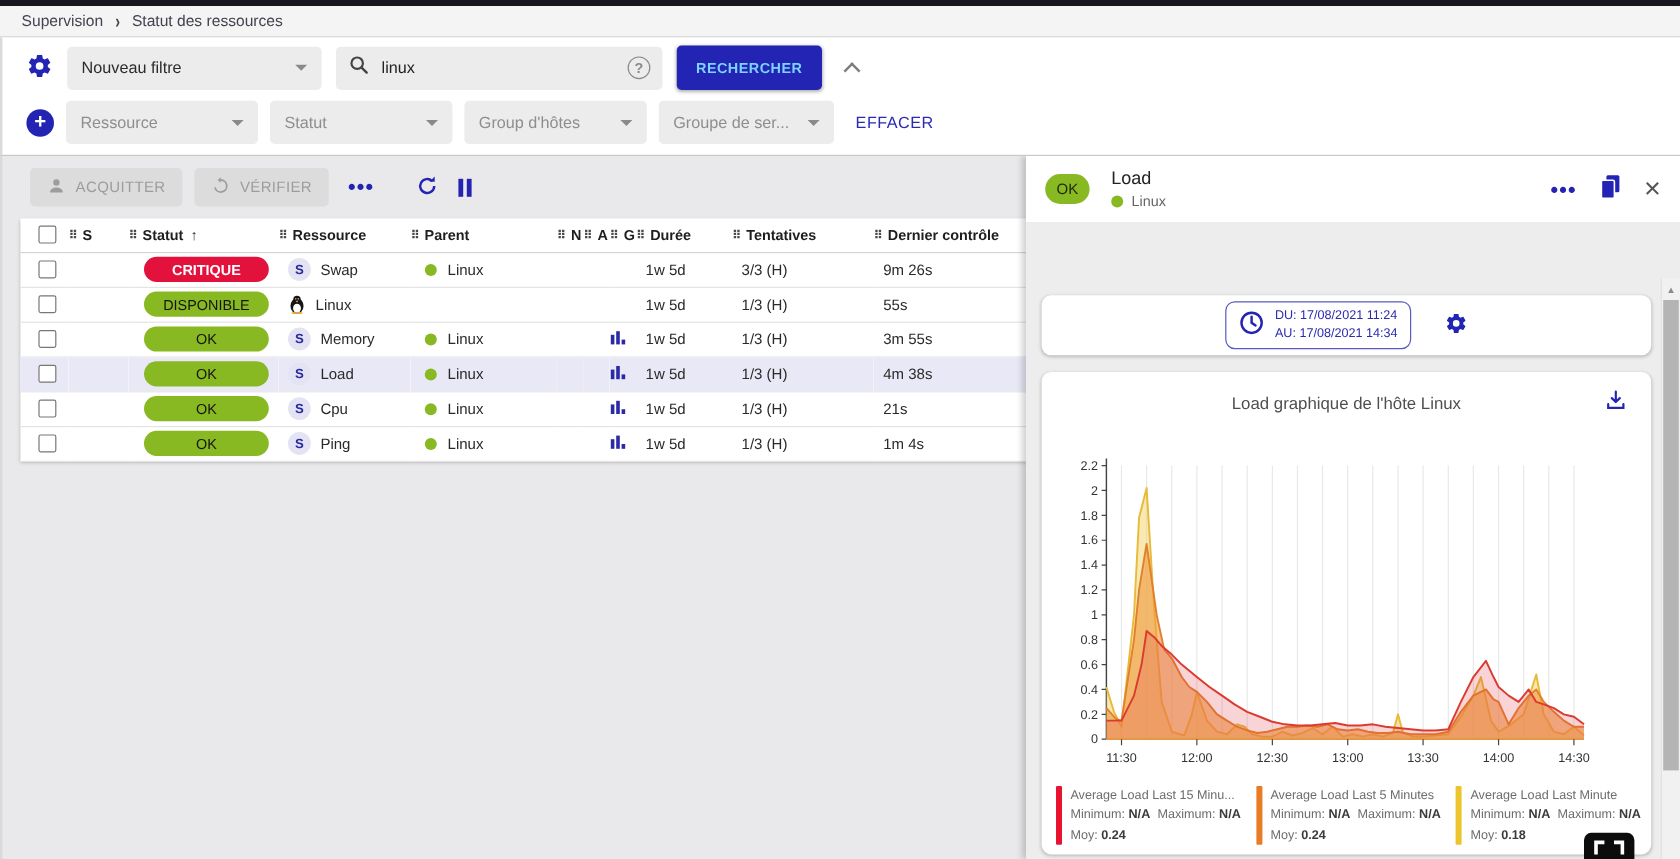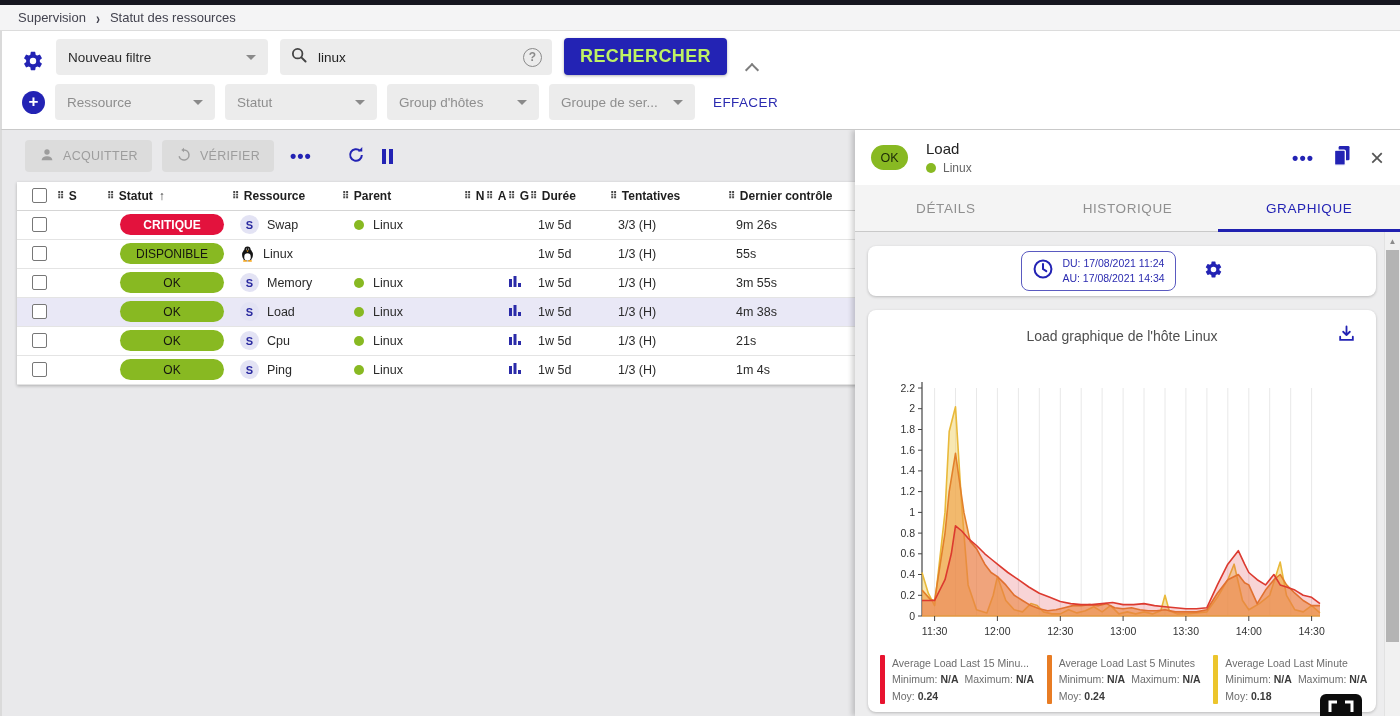--- a/index.html
+++ b/index.html
@@ -9,36 +9,36 @@
   
   .top-strip { position:absolute; top:0; left:0; right:0; height:5px; background:#16161f; z-index:30; }
   .breadcrumb-bar { position:absolute; top:5px; left:0; right:0; height:26px; background:#f4f4f5;
     border-bottom:1px solid #dcdcdc; display:flex; align-items:center; padding-left:18px; gap:10px; z-index:20;}
   .crumb { font-size:13px; color:#43434f; }
   .crumb-sep { color:#43434f; font-size:12px; font-weight:bold; transform:scaleY(1.4); }
 
   
   .filter-area { position:absolute; top:31px; left:0; right:0; height:99px; background:#fff;
     border-bottom:1px solid #c9c9c9; border-left:2px solid #dadada; z-index:10; }
-  .filter-row1 { position:absolute; top:7px; left:20px; display:flex; align-items:flex-end; gap:12px; }
+  .filter-row1 { position:absolute; top:7px; left:20px; display:flex; align-items:center; gap:12px; }
   .filter-row2 { position:absolute; top:53px; left:20px; display:flex; align-items:center; gap:10px; }
   .icon-btn { background:none; border:none; cursor:pointer; display:flex; align-items:center; justify-content:center; }
   .select-chip { height:36px; background:#ececec; border-radius:4px; display:flex; align-items:center;
     justify-content:space-between; padding:0 12px; cursor:pointer; }
   .select-chip .lbl { font-size:13.5px; color:#2b2b2b; }
   .select-chip.ghost .lbl { color:#8e8e8e; }
   .caret-down { width:0; height:0; border-left:5px solid transparent; border-right:5px solid transparent;
     border-top:5px solid #8a8a8a; margin-left:10px; }
   .search-box { width:272px; height:36px; background:#ececec; border-radius:4px; display:flex; align-items:center; padding:0 10px; gap:10px; }
   .search-box input { border:none; background:transparent; outline:none; font-size:13.5px; color:#222; flex:1;
     font-family:"Liberation Sans","DejaVu Sans",sans-serif; }
   .help-circle { width:19px; height:19px; border:1.8px solid #8a8a8a; border-radius:50%; color:#8a8a8a;
     font-size:12px; font-weight:bold; display:flex; align-items:center; justify-content:center; }
-  .search-btn { height:37px; padding:0 16px; background:#2323b4; color:#bef264; border:none; border-radius:4px;
-    font-size:18px; font-weight:bold; letter-spacing:.4px; cursor:pointer; box-shadow:0 1px 3px rgba(0,0,0,.3);
+  .search-btn { height:37px; padding:0 16px; background:#2323b4; color:#7dd3fc; border:none; border-radius:4px;
+    font-size:12px; font-weight:bold; letter-spacing:.4px; cursor:pointer; box-shadow:0 1px 3px rgba(0,0,0,.3);
     font-family:"Liberation Sans","DejaVu Sans",sans-serif; }
   .chevron-up { width:10px; height:10px; border-top:2.4px solid #7d7d7d; border-left:2.4px solid #7d7d7d;
     transform:rotate(45deg); margin-left:8px; margin-top:4px; cursor:pointer; }
   .plus-circle { width:23px; height:23px; border-radius:50%; background:#2323b4; color:#fff; font-size:17px;
     line-height:21px; text-align:center; font-weight:bold; cursor:pointer; }
   .clear-btn { background:none; border:none; color:#2b2bb0; font-size:13.5px; letter-spacing:.4px; cursor:pointer;
     margin-left:8px; font-family:"Liberation Sans","DejaVu Sans",sans-serif; }
 
   
   .content { position:absolute; top:130px; left:0; right:0; bottom:0; background:#e9e9eb; border-left:2px solid #dadada; }
@@ -458,25 +458,20 @@
           <svg width="20" height="22" viewBox="0 0 24 26">
               <rect x="8" y="1" width="13" height="17" rx="1.5" fill="#2323b4"></rect>
               <rect x="3" y="6" width="13" height="18" rx="1.5" fill="#2323b4" stroke="#fff" stroke-width="1.6"></rect>
             </svg>
         </span>
       </button>
       <span class="close-x">×</span>
     </div>
   </div>
 
-  <div class="tabs">
-    <div class="tab">DÉTAILS</div>
-    <div class="tab">HISTORIQUE</div>
-    <div class="tab active">GRAPHIQUE</div>
-  </div>
 
   <div class="panel-body">
     <div class="card card-controls">
       <div class="date-box">
         <span>
           <svg width="22" height="22" viewBox="0 0 24 24">
               <circle cx="12" cy="12" r="9.2" fill="none" stroke="#2323b4" stroke-width="2.2"></circle>
               <path d="M12 6.5V12l3.6 2.4" fill="none" stroke="#2323b4" stroke-width="2.2" stroke-linecap="round"></path>
             </svg>
         </span>

